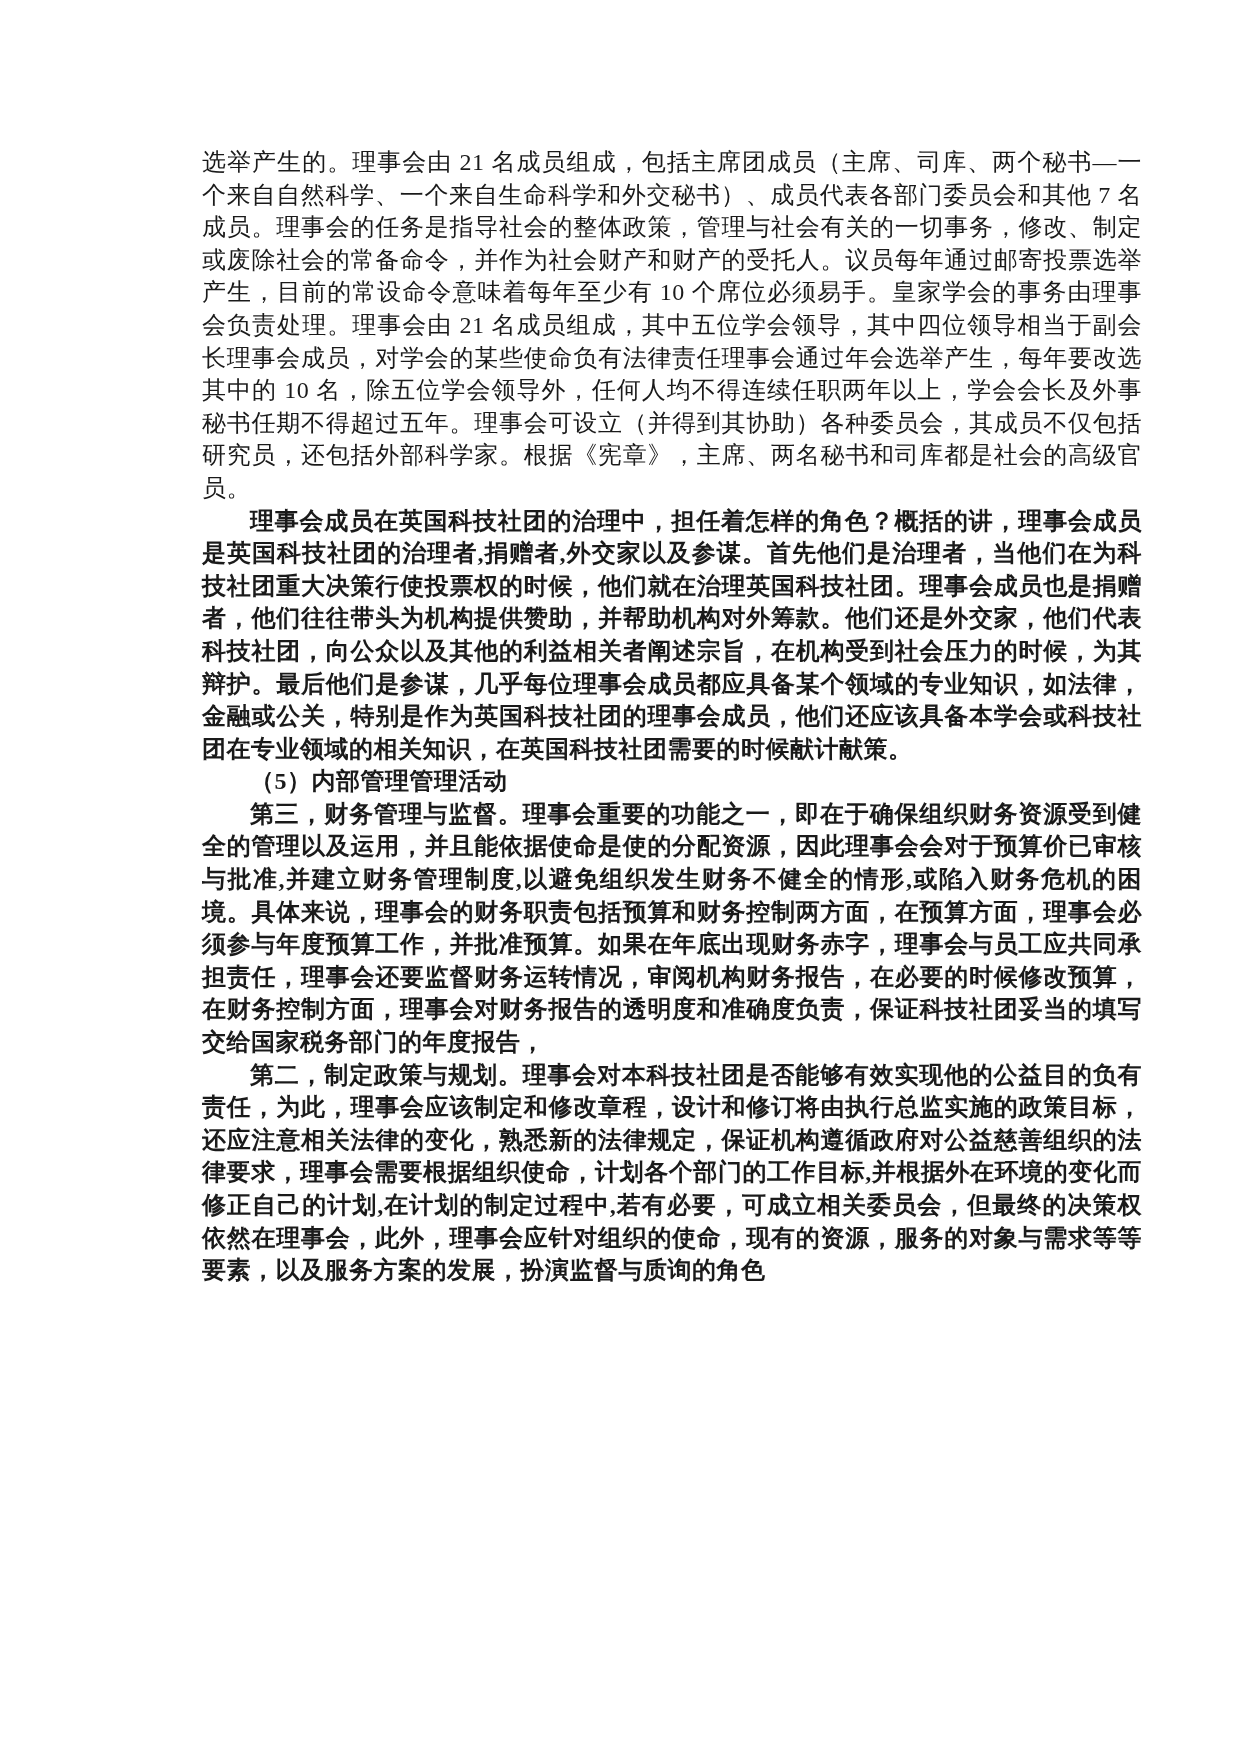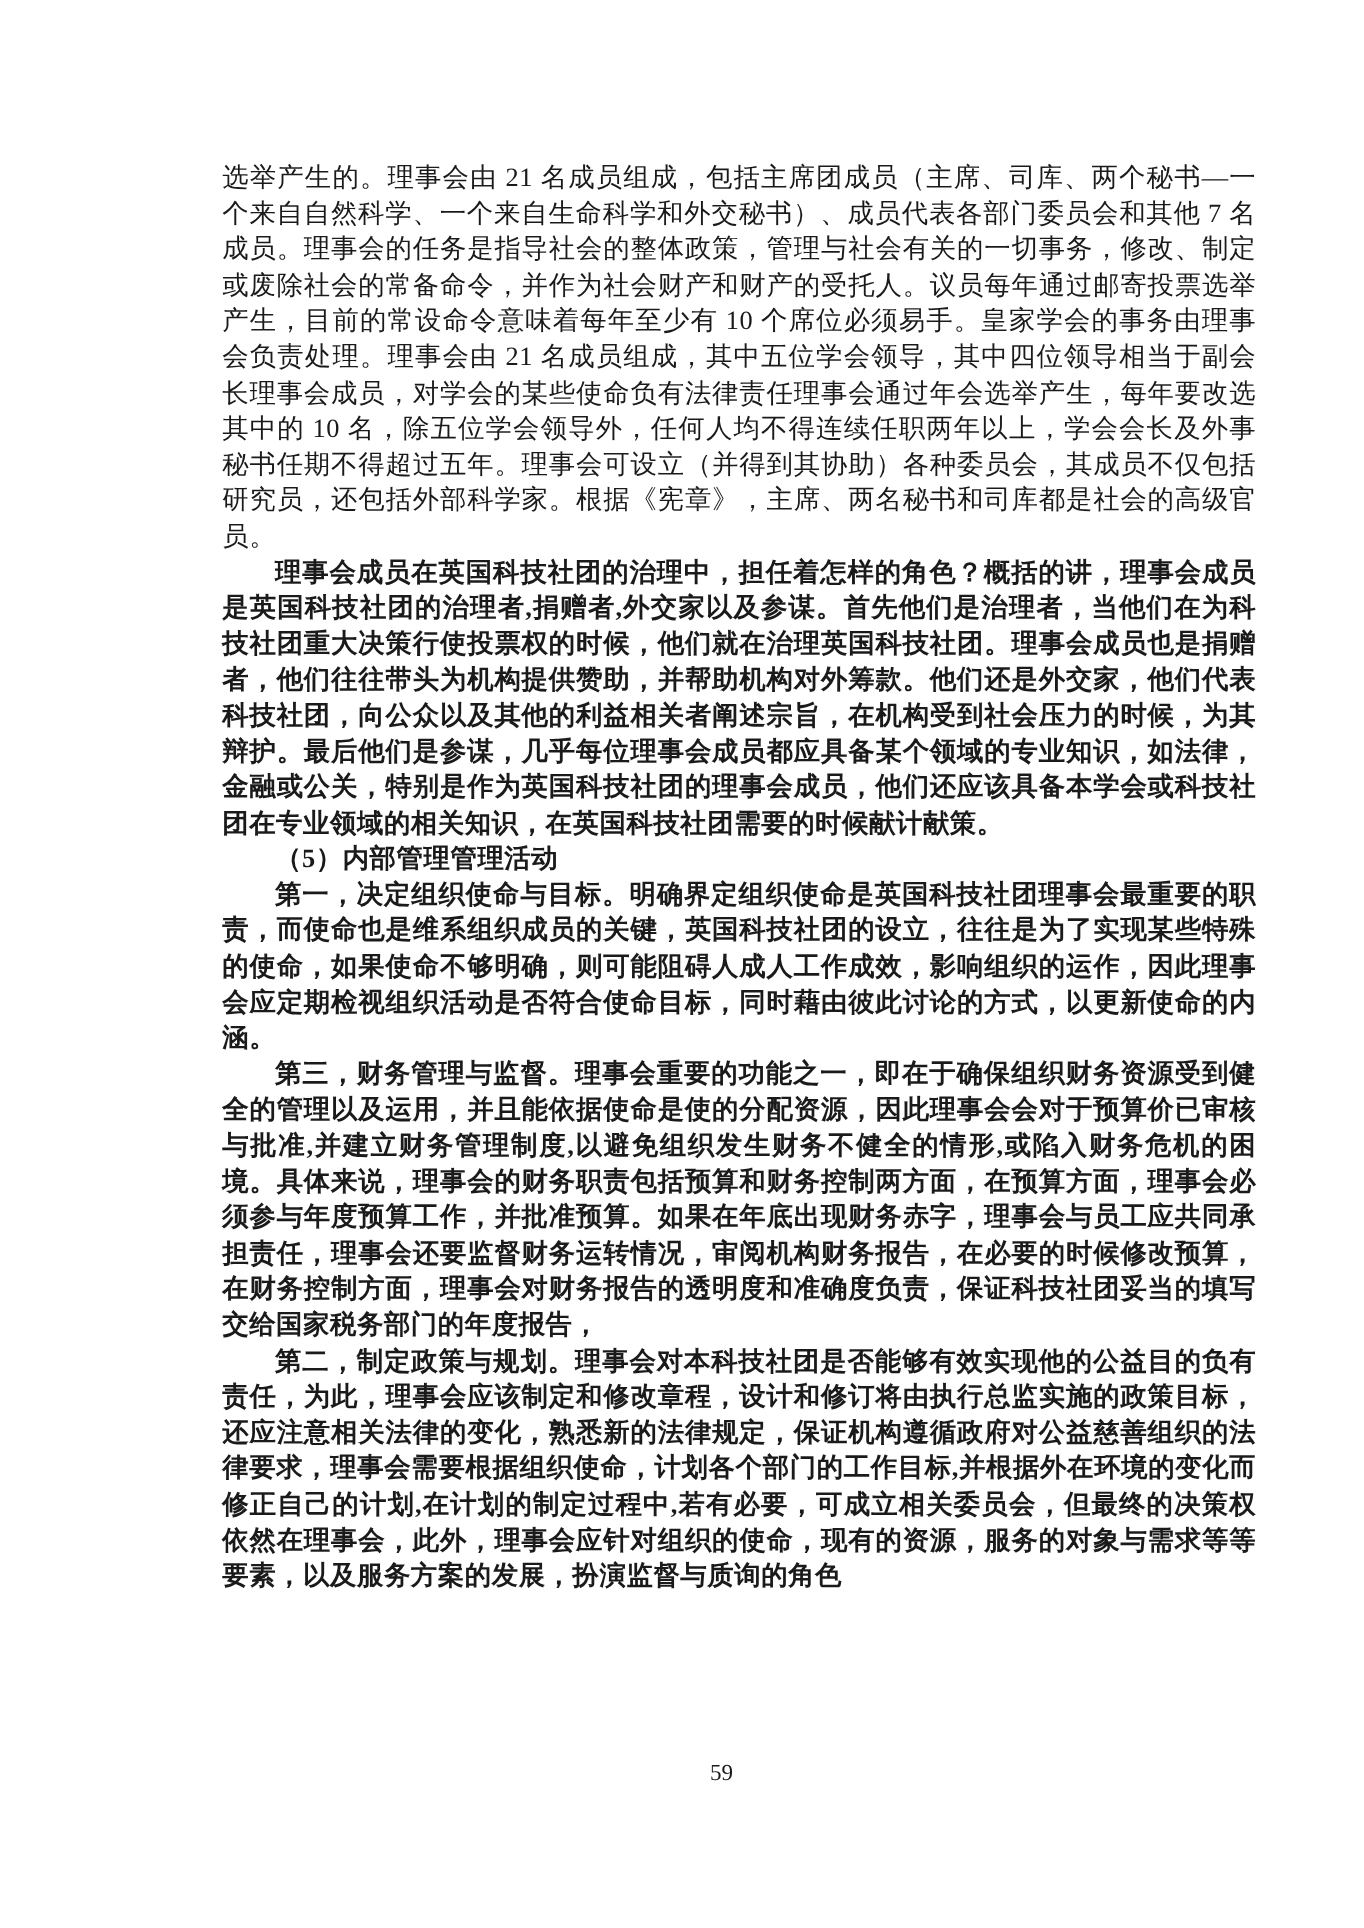--- a/index.html
+++ b/index.html
@@ -47,19 +47,17 @@
   }
 </style>
 </head>
 <body>
 
 <div class="page">
   <div class="text-block" id="text-block">
       <p class="para">选举产生的。理事会由 21 名成员组成，包括主席团成员（主席、司库、两个秘书—一个来自自然科学、一个来自生命科学和外交秘书）、成员代表各部门委员会和其他 7 名成员。理事会的任务是指导社会的整体政策，管理与社会有关的一切事务，修改、制定或废除社会的常备命令，并作为社会财产和财产的受托人。议员每年通过邮寄投票选举产生，目前的常设命令意味着每年至少有 10 个席位必须易手。皇家学会的事务由理事会负责处理。理事会由 21 名成员组成，其中五位学会领导，其中四位领导相当于副会长理事会成员，对学会的某些使命负有法律责任理事会通过年会选举产生，每年要改选其中的 10 名，除五位学会领导外，任何人均不得连续任职两年以上，学会会长及外事秘书任期不得超过五年。理事会可设立（并得到其协助）各种委员会，其成员不仅包括研究员，还包括外部科学家。根据《宪章》，主席、两名秘书和司库都是社会的高级官员。</p>
       <p class="para indent">理事会成员在英国科技社团的治理中，担任着怎样的角色？概括的讲，理事会成员是英国科技社团的治理者,捐赠者,外交家以及参谋。首先他们是治理者，当他们在为科技社团重大决策行使投票权的时候，他们就在治理英国科技社团。理事会成员也是捐赠者，他们往往带头为机构提供赞助，并帮助机构对外筹款。他们还是外交家，他们代表科技社团，向公众以及其他的利益相关者阐述宗旨，在机构受到社会压力的时候，为其辩护。最后他们是参谋，几乎每位理事会成员都应具备某个领域的专业知识，如法律，金融或公关，特别是作为英国科技社团的理事会成员，他们还应该具备本学会或科技社团在专业领域的相关知识，在英国科技社团需要的时候献计献策。</p>
       <p class="para indent">（5）内部管理管理活动</p>
-      <p class="para indent">第一，决定组织使命与目标。明确界定组织使命是英国科技社团理事会最重要的职责，而使命也是维系组织成员的关键，英国科技社团的设立，往往是为了实现某些特殊的使命，如果使命不够明确，则可能阻碍人成人工作成效，影响组织的运作，因此理事会应定期检视组织活动是否符合使命目标，同时藉由彼此讨论的方式，以更新使命的内涵。</p>
       <p class="para indent">第三，财务管理与监督。理事会重要的功能之一，即在于确保组织财务资源受到健全的管理以及运用，并且能依据使命是使的分配资源，因此理事会会对于预算价已审核与批准,并建立财务管理制度,以避免组织发生财务不健全的情形,或陷入财务危机的困境。具体来说，理事会的财务职责包括预算和财务控制两方面，在预算方面，理事会必须参与年度预算工作，并批准预算。如果在年底出现财务赤字，理事会与员工应共同承担责任，理事会还要监督财务运转情况，审阅机构财务报告，在必要的时候修改预算，在财务控制方面，理事会对财务报告的透明度和准确度负责，保证科技社团妥当的填写交给国家税务部门的年度报告，</p>
       <p class="para indent">第二，制定政策与规划。理事会对本科技社团是否能够有效实现他的公益目的负有责任，为此，理事会应该制定和修改章程，设计和修订将由执行总监实施的政策目标，还应注意相关法律的变化，熟悉新的法律规定，保证机构遵循政府对公益慈善组织的法律要求，理事会需要根据组织使命，计划各个部门的工作目标,并根据外在环境的变化而修正自己的计划,在计划的制定过程中,若有必要，可成立相关委员会，但最终的决策权依然在理事会，此外，理事会应针对组织的使命，现有的资源，服务的对象与需求等等要素，以及服务方案的发展，扮演监督与质询的角色</p>
     </div>
 
-  <div class="page-footer">59</div>
 </div>
 
 </body></html>

